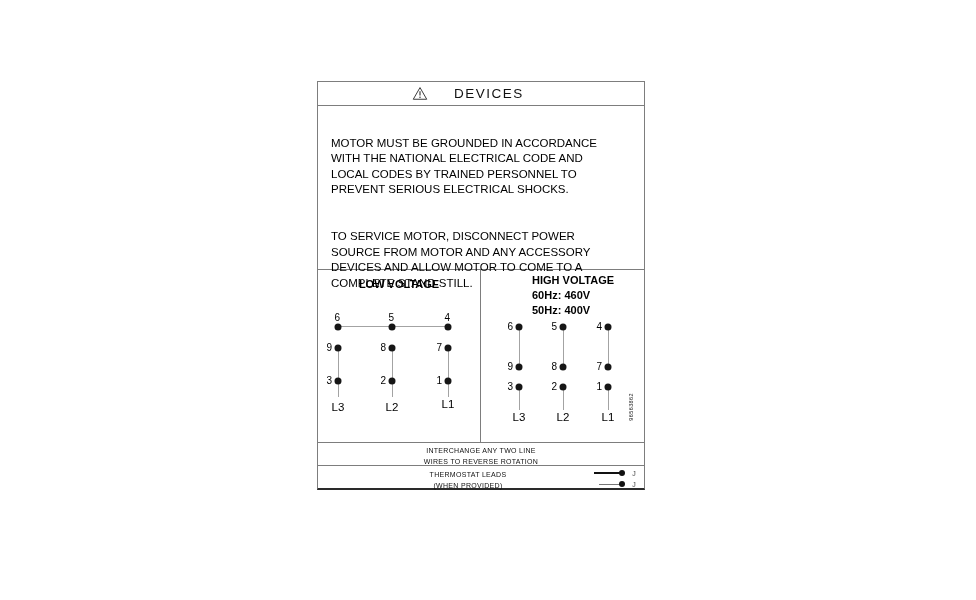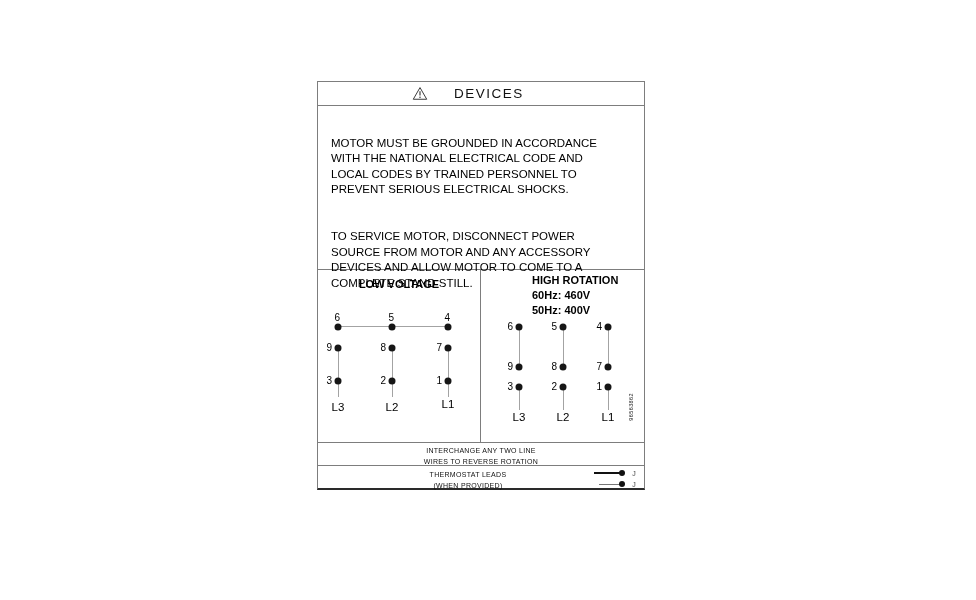--- a/index.html
+++ b/index.html
@@ -118,21 +118,21 @@
       <div class="nd" style="left:74px;top:111px;"></div>
       <div class="nd" style="left:130px;top:111px;"></div>
 
       <div class="lbl" style="left:9px;top:131px;">L3</div>
       <div class="lbl" style="left:63px;top:131px;">L2</div>
       <div class="lbl" style="left:119px;top:128px;">L1</div>
     </div>
 
     <div class="cell high">
       <div class="vtitle">
-        <div>HIGH ROTATION</div>
+        <div>HIGH VOLTAGE</div>
         <div>60Hz: 460V</div>
         <div>50Hz: 400V</div>
       </div>
 
       <div class="vl" style="left:37.5px;top:57px;height:40px;"></div>
       <div class="vl" style="left:81.5px;top:57px;height:40px;"></div>
       <div class="vl" style="left:126.5px;top:57px;height:40px;"></div>
 
       <div class="vl" style="left:37.5px;top:117px;height:23px;"></div>
       <div class="vl" style="left:81.5px;top:117px;height:23px;"></div>

